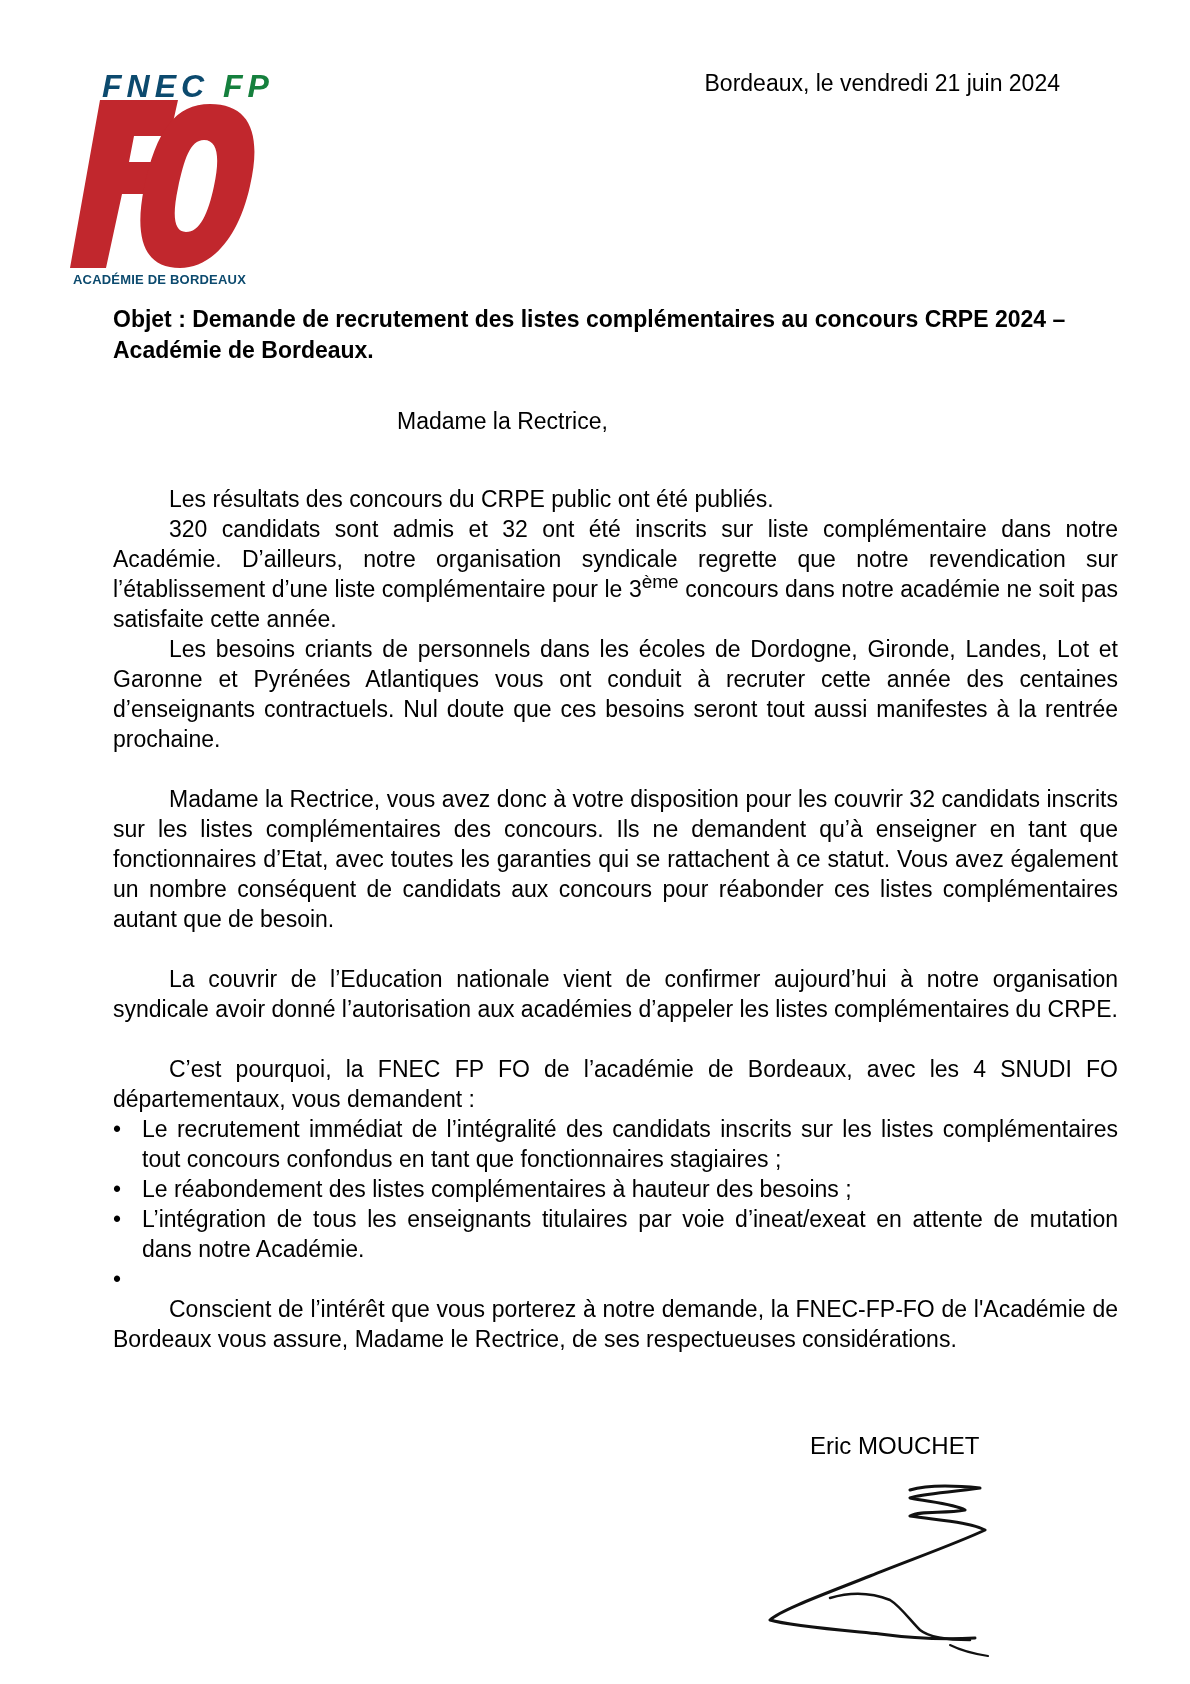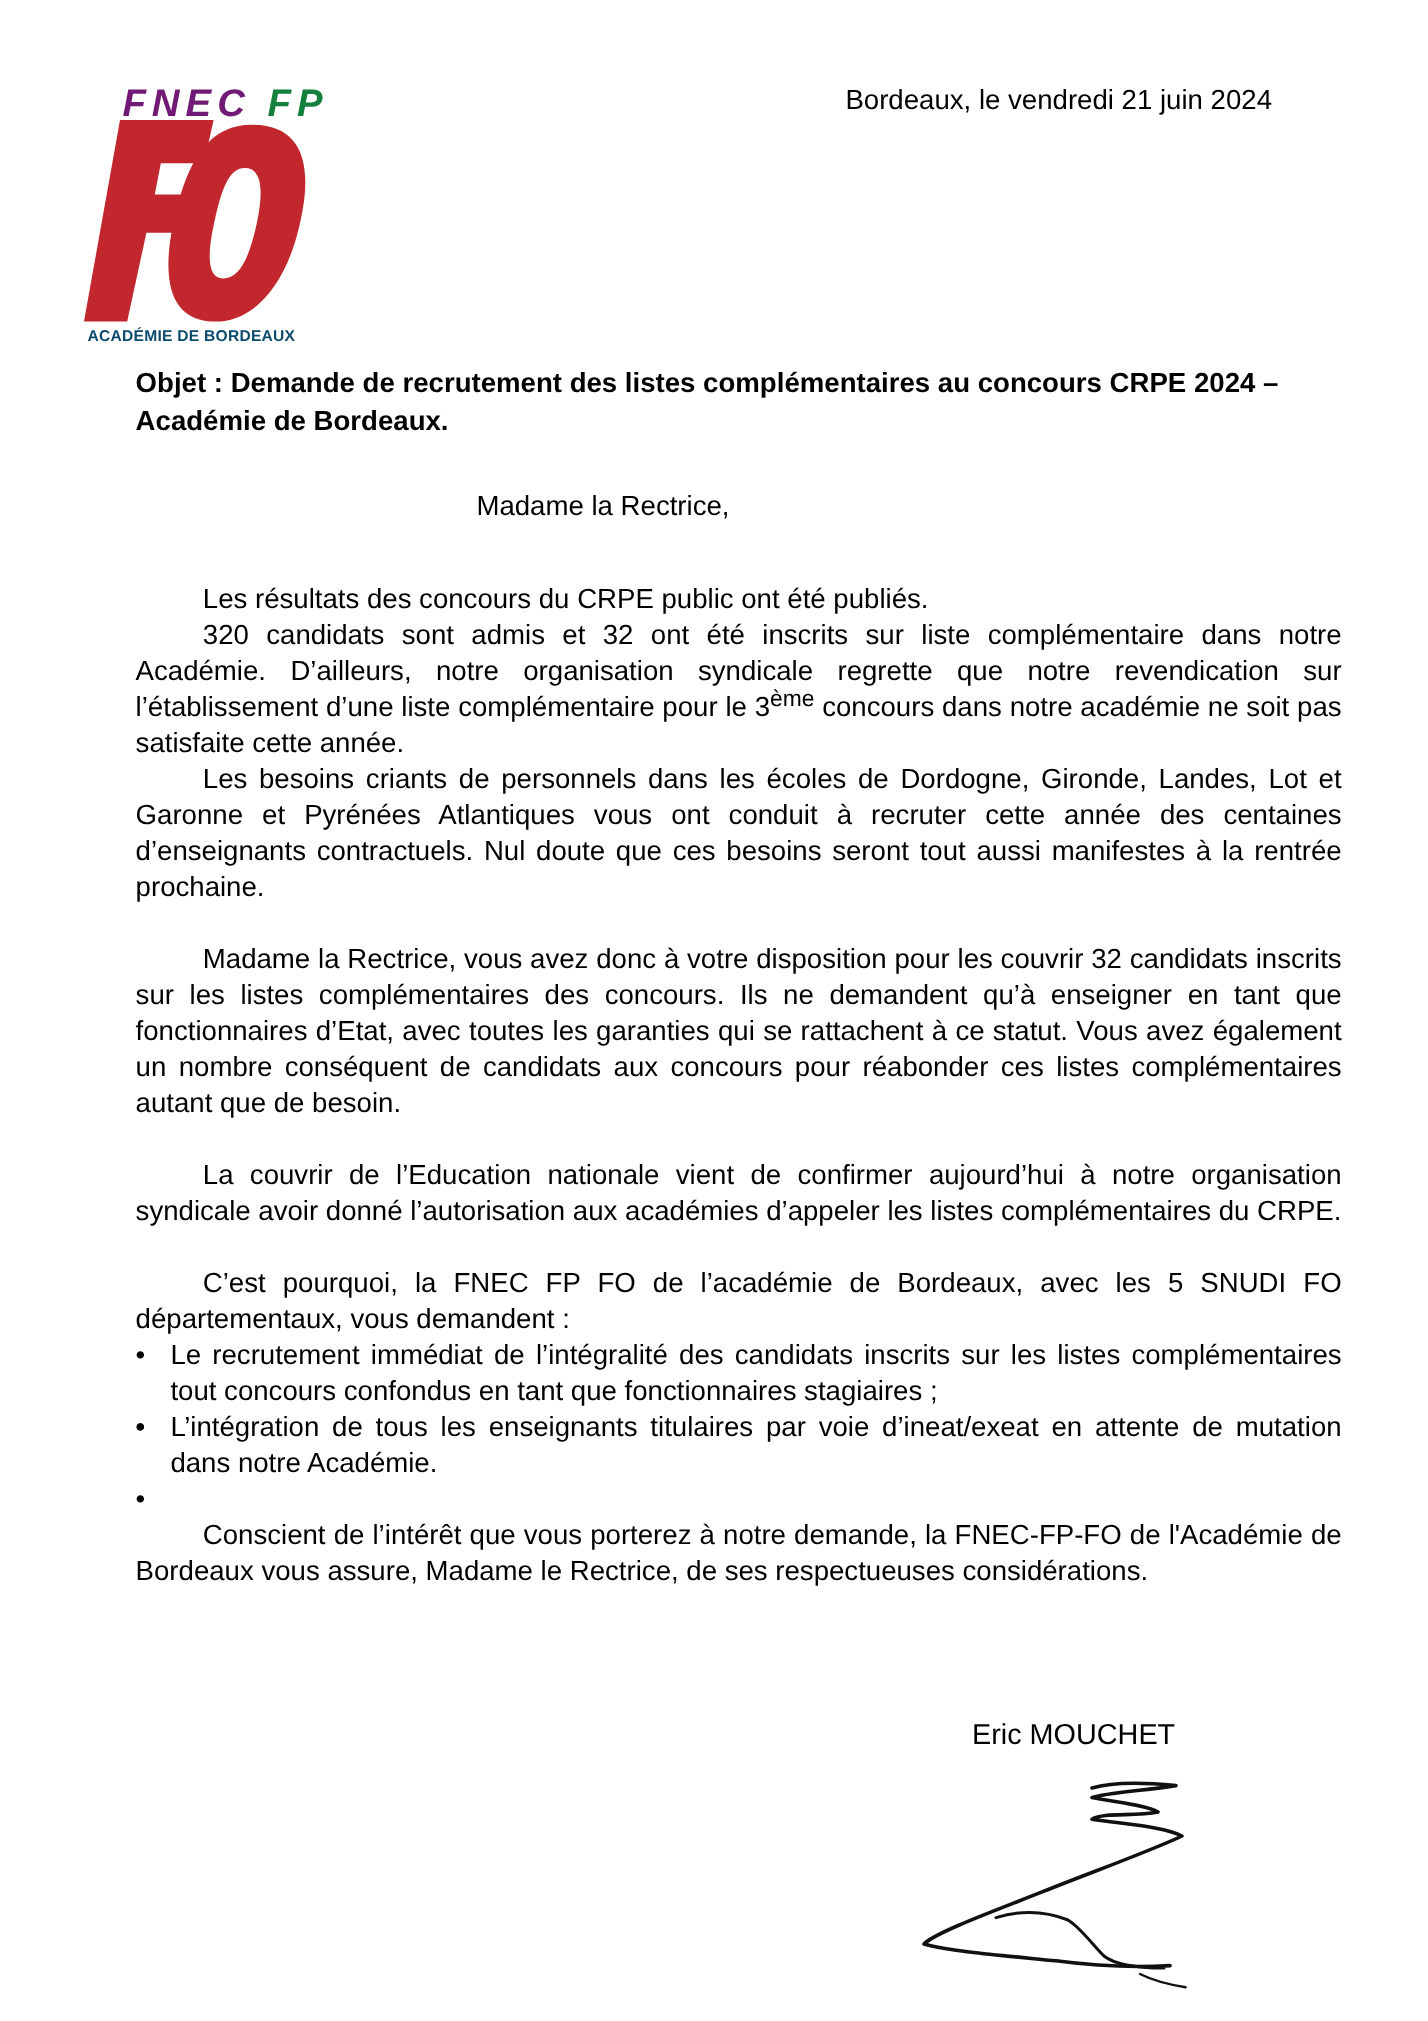--- a/index.html
+++ b/index.html
@@ -1,20 +1,20 @@
 <!DOCTYPE html>
 <html><head>
   <meta charset="utf-8">
   <style>
     html, body { margin: 0; padding: 0; background: #ffffff; }
     body { width: 1190px; height: 1684px; position: relative; overflow: hidden;
            font-family: "Liberation Sans", sans-serif; color: #000; }
     .logo { position: absolute; left: 70px; top: 66px; width: 200px; height: 220px; }
     .logo-top { position: absolute; left: 32px; top: 4px; font-size: 32px; font-weight: bold; font-style: italic; letter-spacing: 5px; white-space: nowrap; line-height: 32px; }
-    .logo-top .fnec { color: #701a75; }
+    .logo-top .fnec { color: #0c4a6e; }
     .logo-top .fp { color: #15803d; }
     .logo-fo { position: absolute; left: 0px; top: 34px; }
     .logo-sub { position: absolute; left: 3px; top: 206px; font-size: 13px; font-weight: bold; white-space: nowrap; color: #0c4a6e; letter-spacing: 0.2px; }
     .date { position: absolute; right: 130px; top: 70px; font-size: 23px; white-space: nowrap; }
     .subject { position: absolute; left: 113px; top: 304px; width: 1005px; font-size: 23px; font-weight: bold; line-height: 31px; }
     .salutation { position: absolute; left: 397px; top: 408px; font-size: 23px; }
     .body-text { position: absolute; left: 113px; top: 484px; width: 1005px; font-size: 23px; line-height: 30px; }
     .body-text p { margin: 0; text-align: justify; text-indent: 56px; }
     .gap { height: 30px; }
     .sup { font-size: 19px; vertical-align: 9px; line-height: 0; }
@@ -49,24 +49,24 @@
 
 <div class="body-text">
   <p>Les résultats des concours du CRPE public ont été publiés.</p>
   <p><span>320 candidats sont admis et 32 ont été inscrits sur liste complémentaire dans notre Académie. D’ailleurs, notre organisation syndicale regrette que notre revendication sur l’établissement d’une liste complémentaire pour le 3</span><span class="sup">ème</span><span> concours dans notre académie ne soit pas satisfaite cette année.</span></p>
   <p>Les besoins criants de personnels dans les écoles de Dordogne, Gironde, Landes, Lot et Garonne et Pyrénées Atlantiques vous ont conduit à recruter cette année des centaines d’enseignants contractuels. Nul doute que ces besoins seront tout aussi manifestes à la rentrée prochaine.</p>
   <div class="gap"></div>
   <p>Madame la Rectrice, vous avez donc à votre disposition pour les couvrir 32 candidats inscrits sur les listes complémentaires des concours. Ils ne demandent qu’à enseigner en tant que fonctionnaires d’Etat, avec toutes les garanties qui se rattachent à ce statut. Vous avez également un nombre conséquent de candidats aux concours pour réabonder ces listes complémentaires autant que de besoin.</p>
   <div class="gap"></div>
   <p>La couvrir de l’Education nationale vient de confirmer aujourd’hui à notre organisation syndicale avoir donné l’autorisation aux académies d’appeler les listes complémentaires du CRPE.</p>
   <div class="gap"></div>
-  <p>C’est pourquoi, la FNEC FP FO de l’académie de Bordeaux, avec les 5 SNUDI FO départementaux, vous demandent :</p>
+  <p>C’est pourquoi, la FNEC FP FO de l’académie de Bordeaux, avec les 4 SNUDI FO départementaux, vous demandent :</p>
   <ul class="demands">
     <li><span class="bullet">•</span><span>Le recrutement immédiat de l’intégralité des candidats inscrits sur les listes complémentaires tout concours confondus en tant que fonctionnaires stagiaires ;</span></li>
-    <li><span class="bullet">•</span></li>
+    <li><span class="bullet">•</span><span>Le réabondement des listes complémentaires à hauteur des besoins ;</span></li>
     <li><span class="bullet">•</span><span>L’intégration de tous les enseignants titulaires par voie d’ineat/exeat en attente de mutation dans notre Académie.</span></li>
     <li><span class="bullet">•</span><span>&nbsp;</span></li>
   </ul>
   <p>Conscient de l’intérêt que vous porterez à notre demande, la FNEC-FP-FO de l'Académie de Bordeaux vous assure, Madame le Rectrice, de ses respectueuses considérations.</p>
 </div>
 
 <div class="signer">Eric MOUCHET</div>
 
 <svg class="signature" width="240" height="180" viewBox="0 0 240 180">
   <path d="M150,10 C170,4 200,6 220,8 C195,12 160,14 150,18 C170,22 195,24 205,30 C185,34 160,30 150,36 C175,40 210,42 225,50 C200,62 150,80 110,96 C70,112 20,130 10,140 C30,146 80,150 120,154 C150,158 180,160 215,158" fill="none" stroke="#111" stroke-width="3" stroke-linecap="round" stroke-linejoin="round"></path>

